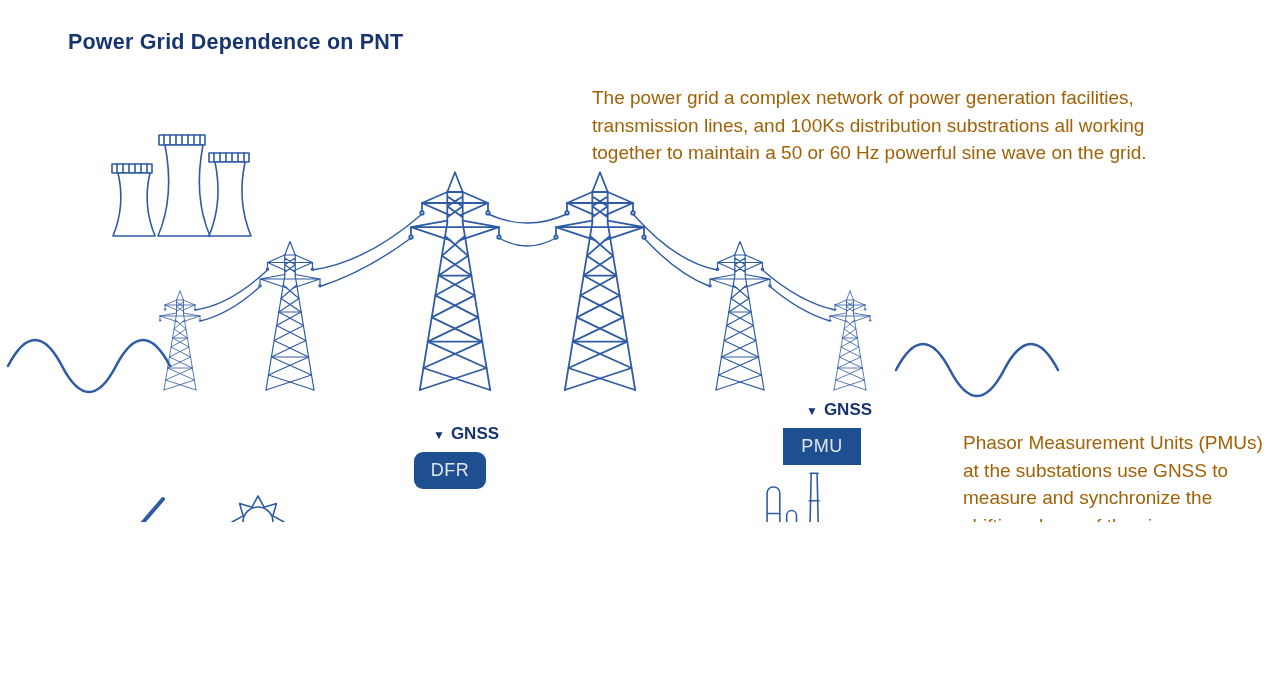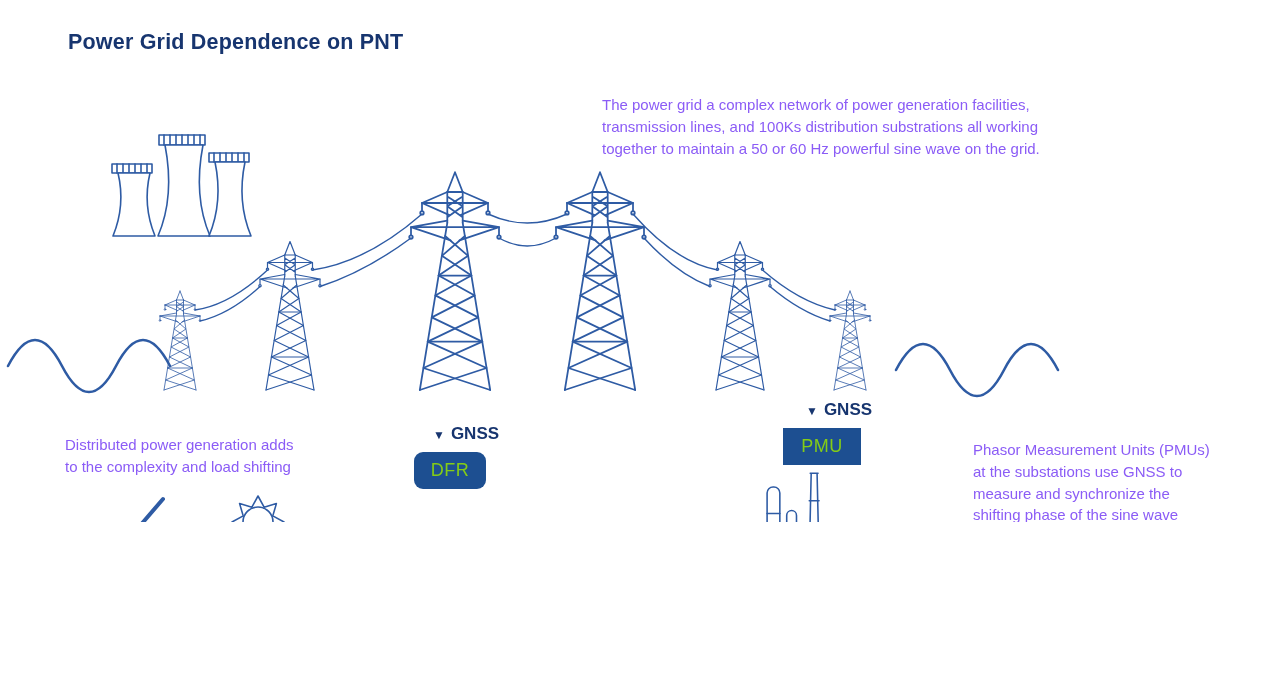--- a/index.html
+++ b/index.html
@@ -1,32 +1,32 @@
 <!DOCTYPE html>
 <html><head>
 <meta charset="utf-8">
 <style>
   html,body{margin:0;padding:0;background:#ffffff;}
   .canvas{position:relative;width:1280px;height:522px;background:#ffffff;
           font-family:"Liberation Sans",sans-serif;overflow:hidden;}
   .art{position:absolute;left:0;top:0;}
   .page-title{position:absolute;left:68px;top:30px;margin:0;font-size:21.5px;
           font-weight:700;color:#17356f;letter-spacing:.2px;}
-  .body-text{position:absolute;margin:10px;font-size:15px;line-height:1.45;
-          color:#8b5cf6;white-space:pre-line;}
+  .body-text{position:absolute;margin:0;font-size:19px;line-height:1.45;
+          color:#a16207;white-space:pre-line;}
   #intro{left:592px;top:84px;width:630px;}
   #note-left{left:55px;top:424px;width:340px;}
   #note-mid{left:350px;top:505px;width:340px;}
   #note-right{left:963px;top:429px;width:320px;}
   .gnss{position:absolute;display:flex;align-items:center;gap:6px;
         color:#17356f;font-size:17px;font-weight:700;}
   .gnss .tri{font-size:12px;line-height:1;transform:translateY(1px);}
   #dfr-gnss{left:433px;top:424px;}
   #pmu-gnss{left:806px;top:400px;}
-  .badge{position:absolute;background:#1d4f91;color:#84cc16;font-size:18px;
+  .badge{position:absolute;background:#1d4f91;color:#e5e5e5;font-size:18px;
          letter-spacing:.5px;display:flex;align-items:center;justify-content:center;}
   #dfr-badge{left:414px;top:452px;width:72px;height:37px;border-radius:9px;}
   #pmu-badge{left:783px;top:428px;width:78px;height:37px;}
 </style>
 </head>
 <body>
 
 <div class="canvas">
 
   <svg class="art" width="1280" height="689" viewBox="0 0 1280 689" fill="none" stroke="#2e5ba4" stroke-width="1.6" stroke-linecap="round" stroke-linejoin="round">
@@ -118,22 +118,20 @@
       <path d="M196 180 L242 180 M211 150 L211 210 M227 150 L227 210"></path>
     </g>
   </svg>
 
   <h1 class="page-title">Power Grid Dependence on PNT</h1>
 
   <p class="body-text" id="intro">The power grid a complex network of power generation facilities,
 transmission lines, and 100Ks distribution substrations all working
 together to maintain a 50 or 60 Hz powerful sine wave on the grid.</p>
 
-  <p class="body-text" id="note-left">Distributed power generation adds
-to the complexity and load shifting</p>
 
   <div class="gnss" id="dfr-gnss">
     <span class="tri">▼</span>
     <span>GNSS</span>
   </div>
   <div class="badge" id="dfr-badge">DFR</div>
 
   <div class="gnss" id="pmu-gnss">
     <span class="tri">▼</span>
     <span>GNSS</span>

